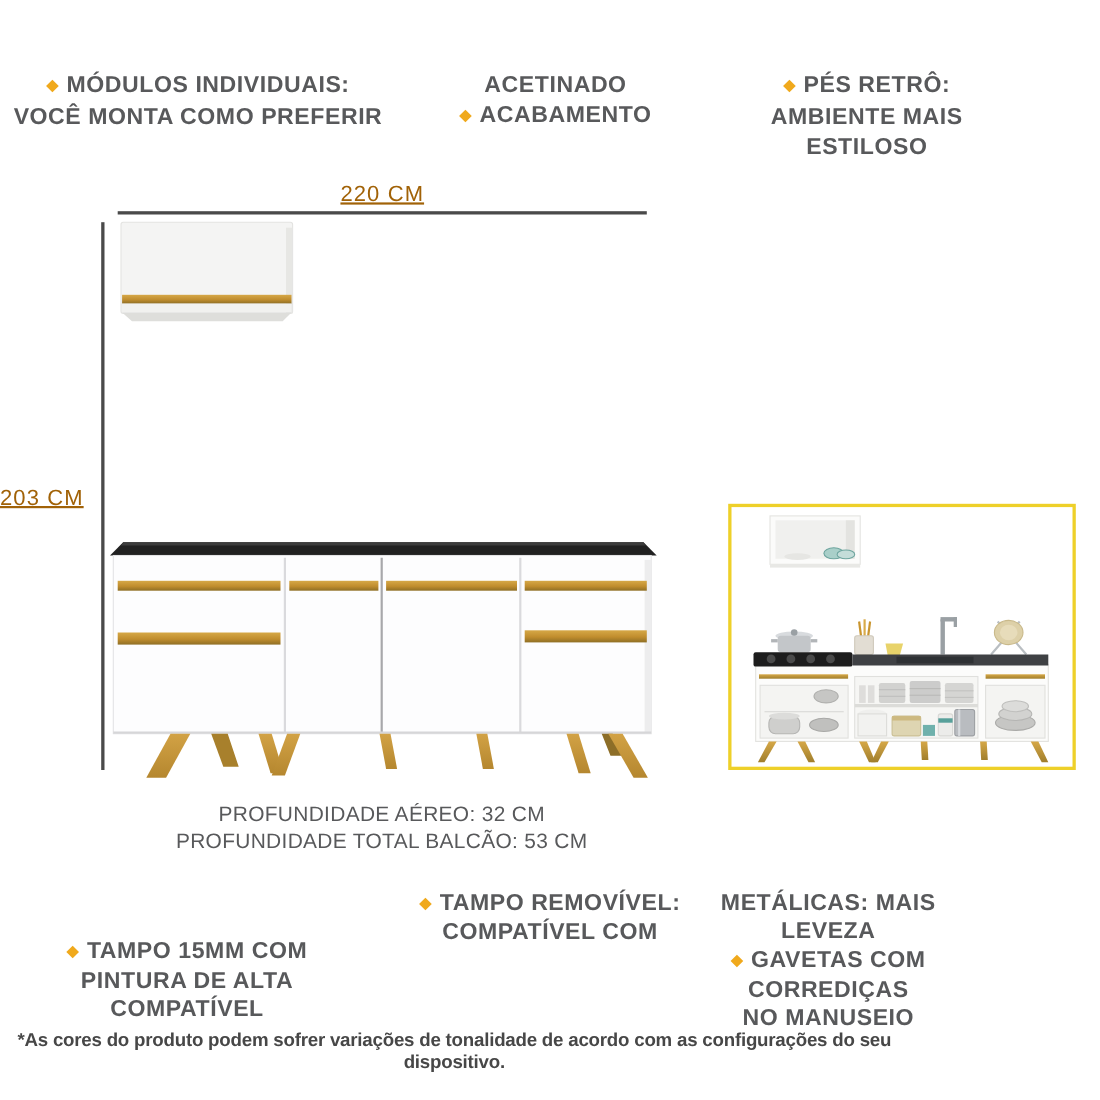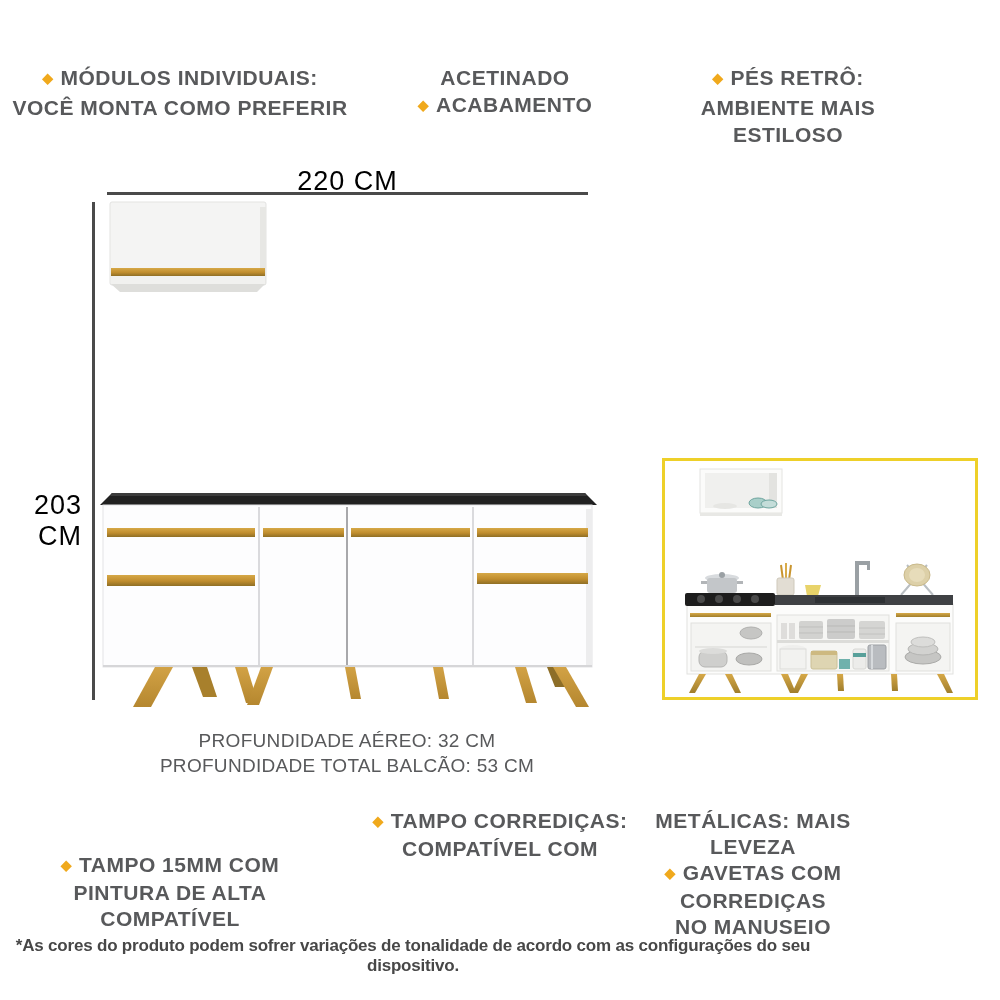--- a/index.html
+++ b/index.html
@@ -7,21 +7,21 @@
          font-family:"Liberation Sans",sans-serif;color:#58595b;}
 
   
   .feature{position:absolute;text-align:center;font-weight:bold;font-size:21px;
            line-height:27px;letter-spacing:.5px;color:#58595b;}
   .feature.small{line-height:26px;}
   .diamond{color:#F0A91C;font-size:14px;margin-right:7px;display:inline-block;
            transform:translateY(-2px);}
 
   
-  .dim-label{position:absolute;font-size:27px;letter-spacing:1px;color:#000000;}
+  .dim-label{position:absolute;font-size:20px;letter-spacing:1px;color:#a16207;text-decoration:underline;}
   .hline{position:absolute;background:#4a4a4a;height:3px;}
   .vline{position:absolute;background:#4a4a4a;width:3px;}
 
   .depth{position:absolute;font-size:19px;line-height:25px;text-align:center;
          letter-spacing:.3px;color:#58595b;}
 
   .disclaimer{position:absolute;width:826px;text-align:center;font-weight:bold;
               font-size:17px;letter-spacing:-0.2px;color:#474747;}
 
   .inset{position:absolute;left:662px;top:458px;width:310px;height:236px;
@@ -46,21 +46,21 @@
   </div>
 
   <div class="feature" style="left:668px;top:64px;width:240px;">
     <div><span class="diamond">◆</span><span>PÉS RETRÔ:</span></div>
     <div>AMBIENTE MAIS ESTILOSO</div>
   </div>
 
   <div class="dim-label" style="left:107px;top:166px;width:481px;text-align:center;">220 CM</div>
   <div class="hline" style="left:107px;top:192px;width:481px;"></div>
 
-  <div class="dim-label" style="left:0px;top:442px;width:82px;text-align:right;margin-top:48px;">203 CM</div>
+  <div class="dim-label" style="left:0px;top:442px;width:82px;">203 CM</div>
   <div class="vline" style="left:92px;top:202px;height:498px;"></div>
 
   <svg class="abs" style="left:108px;top:200px;" width="162" height="96" viewBox="0 0 162 96">
     <defs>
       <linearGradient id="goldW" x1="0" y1="0" x2="0" y2="1">
         <stop offset="0" stop-color="#d6a847"></stop>
           <stop offset="0.55" stop-color="#c08d2e"></stop>
           <stop offset="1" stop-color="#8f6f25"></stop>
       </linearGradient>
     </defs>
@@ -222,21 +222,21 @@
     <div>PROFUNDIDADE TOTAL BALCÃO: 53 CM</div>
   </div>
 
   <div class="feature small" style="left:40px;top:808px;width:260px;margin-top:44px;">
     <div><span class="diamond">◆</span><span>TAMPO 15MM COM</span></div>
     <div>PINTURA DE ALTA</div>
     <div>COMPATÍVEL</div>
   </div>
 
   <div class="feature small" style="left:370px;top:808px;width:260px;">
-    <div><span class="diamond">◆</span><span>TAMPO CORREDIÇAS:</span></div>
+    <div><span class="diamond">◆</span><span>TAMPO REMOVÍVEL:</span></div>
     <div>COMPATÍVEL COM</div>
   </div>
 
   <div class="feature small" style="left:623px;top:808px;width:260px;">
     <div>METÁLICAS: MAIS LEVEZA</div>
     <div><span class="diamond">◆</span><span>GAVETAS COM CORREDIÇAS</span></div>
     <div>NO MANUSEIO</div>
   </div>
 
   <div class="disclaimer" style="top:936px;">*As cores do produto podem sofrer variações de tonalidade de acordo com as configurações do seu dispositivo.</div>

